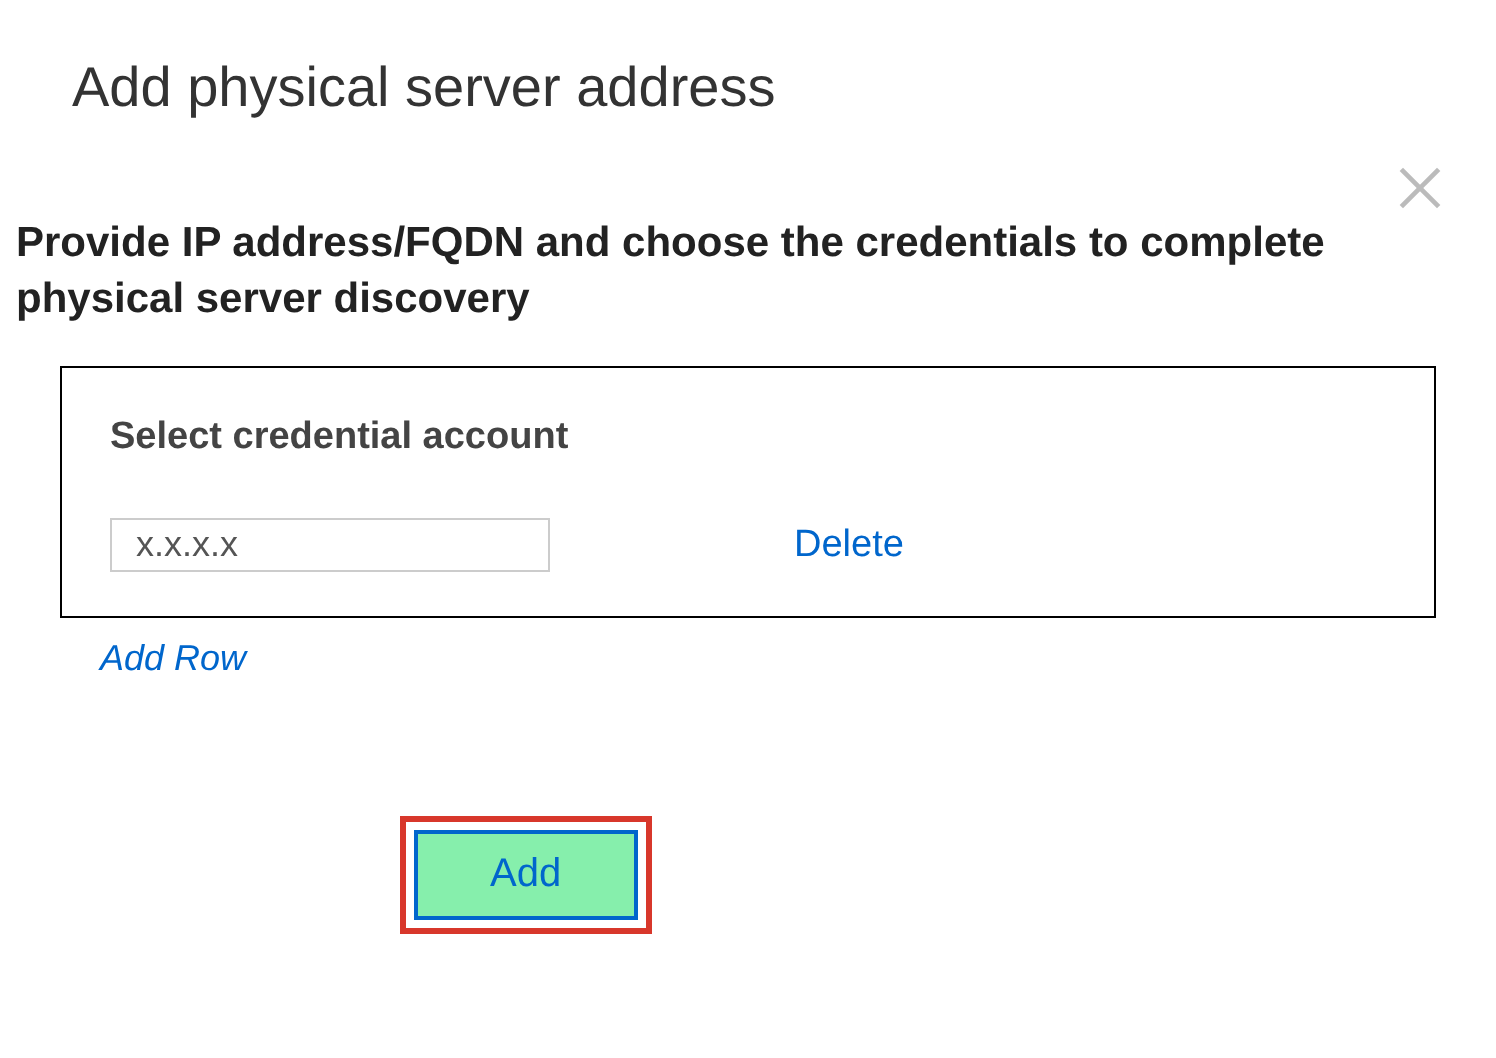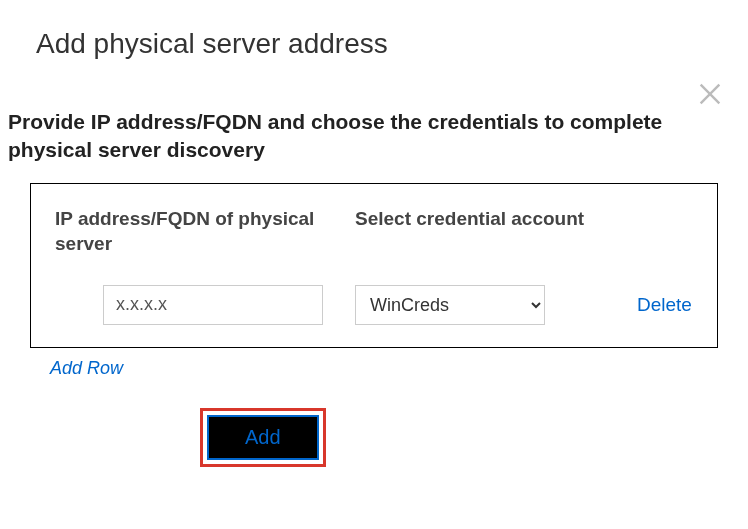--- a/index.html
+++ b/index.html
@@ -67,28 +67,27 @@
     }
     .col-del {
       flex: 1;
     }
     .table-row {
       display: flex;
       align-items: center;
     }
     .ip-input {
       width: 220px;
-      height: 40px;
+      height: 27px;
       border: 1px solid #ccc;
       font-size: 18px;
       padding: 0 12px;
       color: #555;
       font-family: inherit;
       outline: none;
-      margin-left: 48px;
     }
     .cred-select {
       width: 190px;
       height: 40px;
       border: 1px solid #ccc;
       font-size: 18px;
       padding: 0 10px;
       color: #333;
       font-family: inherit;
       background: #fff;
@@ -110,21 +109,21 @@
     }
     .add-btn-wrap {
       position: absolute;
       left: 200px;
       top: 408px;
       border: 3px solid #d8372b;
       padding: 4px;
     }
     .add-btn {
       border: 2px solid #0066cc;
-      background: #000000;
+      background: #86efac;
       color: #0066cc;
       font-size: 20px;
       padding: 9px 36px;
       cursor: pointer;
       font-family: inherit;
     }
   </style>
 </head>
 <body>
 
@@ -136,32 +135,26 @@
   <svg viewBox="0 0 24 24" stroke="currentColor" stroke-width="2" fill="none">
     <line x1="4" y1="4" x2="20" y2="20"></line>
     <line x1="20" y1="4" x2="4" y2="20"></line>
   </svg>
 </div>
 
 <div class="desc">Provide IP address/FQDN and choose the credentials to complete physical server discovery</div>
 
 <div class="table-box">
   <div class="table-head">
-    <div class="col-ip">IP address/FQDN of physical server</div>
     <div class="col-cred">Select credential account</div>
     <div class="col-del"></div>
   </div>
   <div class="table-row">
     <div class="col-ip">
       <input class="ip-input" type="text" value="x.x.x.x" style="">
-    </div>
-    <div class="col-cred">
-      <select class="cred-select">
-        <option>WinCreds</option>
-      </select>
     </div>
     <span class="delete-link">Delete</span>
   </div>
 </div>
 
 <span class="addrow-link">Add Row</span>
 
 <div class="add-btn-wrap">
   <button class="add-btn">Add</button>
 </div>

